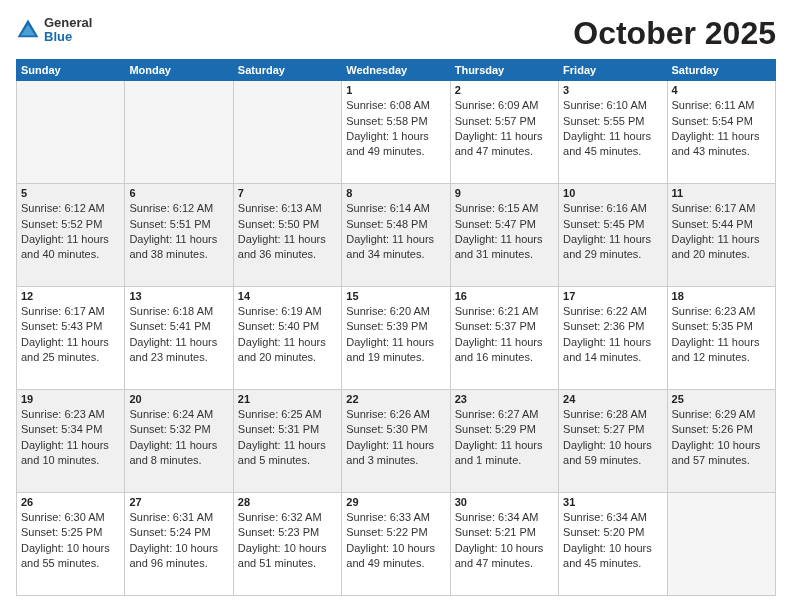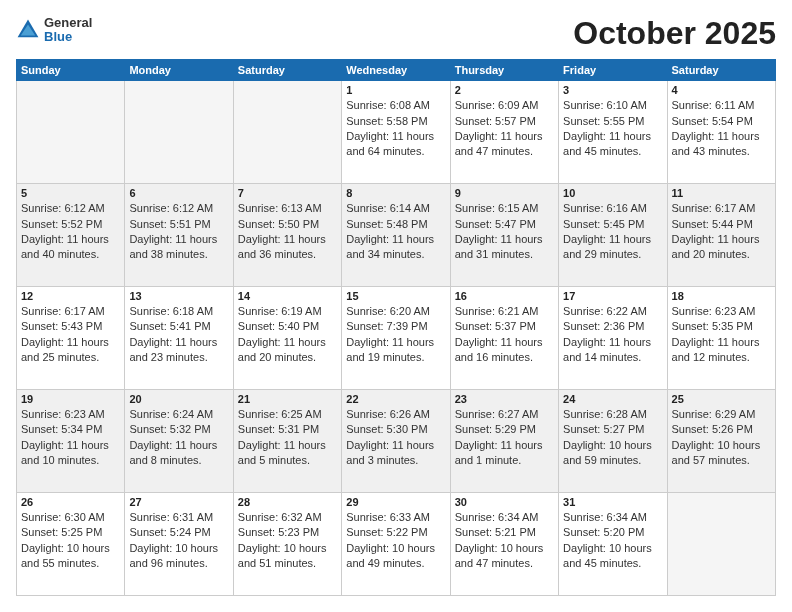--- a/index.html
+++ b/index.html
@@ -139,21 +139,21 @@
     <tbody id="calendar-body">
     <tr>
           <td class="empty"></td>
           <td class="empty"></td>
           <td class="empty"></td>
           <td>
           <span class="day-number">1</span>
           <div class="day-info">
             <span>Sunrise: 6:08 AM</span><br>
             <span>Sunset: 5:58 PM</span><br>
-            <span>Daylight: 11 hours and 64 minutes.</span>
+            <span>Daylight: 1 hours and 49 minutes.</span>
           </div>
         </td>
           <td>
           <span class="day-number">2</span>
           <div class="day-info">
             <span>Sunrise: 6:09 AM</span><br>
             <span>Sunset: 5:57 PM</span><br>
             <span>Daylight: 11 hours and 47 minutes.</span>
           </div>
         </td>
@@ -254,21 +254,21 @@
           <div class="day-info">
             <span>Sunrise: 6:19 AM</span><br>
             <span>Sunset: 5:40 PM</span><br>
             <span>Daylight: 11 hours and 20 minutes.</span>
           </div>
         </td>
           <td>
           <span class="day-number">15</span>
           <div class="day-info">
             <span>Sunrise: 6:20 AM</span><br>
-            <span>Sunset: 7:39 PM</span><br>
+            <span>Sunset: 5:39 PM</span><br>
             <span>Daylight: 11 hours and 19 minutes.</span>
           </div>
         </td>
           <td>
           <span class="day-number">16</span>
           <div class="day-info">
             <span>Sunrise: 6:21 AM</span><br>
             <span>Sunset: 5:37 PM</span><br>
             <span>Daylight: 11 hours and 16 minutes.</span>
           </div>

